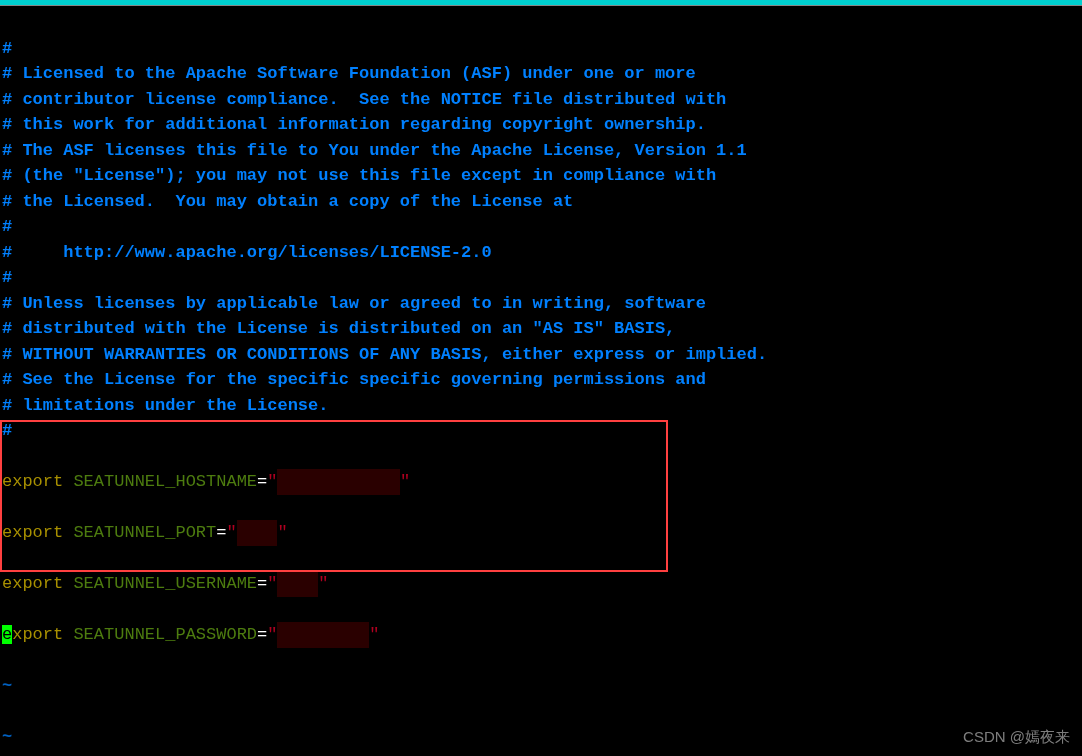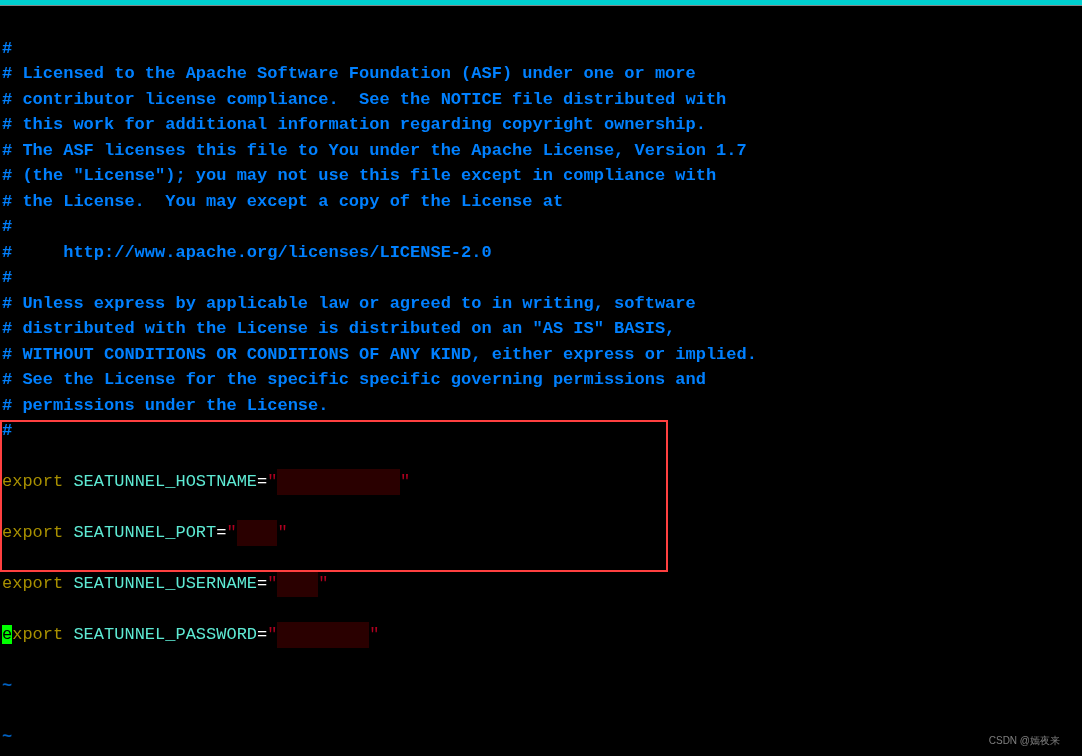--- a/index.html
+++ b/index.html
@@ -42,21 +42,21 @@
       pointer-events: none;
     }
     .export-line {
       display: block;
       line-height: 1.5;
     }
     .keyword {
       color: #a89000;
     }
     .var-name {
-      color: #5eead4;
+      color: #4d7c0f;
     }
     .equals {
       color: #ffffff;
     }
     .quote {
       color: #b00020;
     }
     .redacted {
       background-color: #2a0000;
       color: #2a0000;
@@ -66,48 +66,48 @@
       background-color: #00ff00;
       color: #000000;
     }
     .tilde-line {
       color: #0060c0;
       font-weight: bold;
     }
     .watermark {
       position: absolute;
       bottom: 8px;
-      right: 22px;
+      right: 12px;
       color: #c0c0c0;
-      font-size: 10px;
+      font-size: 15px;
       font-family: sans-serif;
       opacity: 0.65;
     }
   </style>
 </head>
 <body>
 
 <div class="top-bar"></div>
 
 <div class="terminal-content">
 <span class="comment-line">#</span>
 <span class="comment-line"># Licensed to the Apache Software Foundation (ASF) under one or more</span>
 <span class="comment-line"># contributor license compliance.  See the NOTICE file distributed with</span>
 <span class="comment-line"># this work for additional information regarding copyright ownership.</span>
-<span class="comment-line"># The ASF licenses this file to You under the Apache License, Version 1.7</span>
+<span class="comment-line"># The ASF licenses this file to You under the Apache License, Version 1.1</span>
 <span class="comment-line"># (the "License"); you may not use this file except in compliance with</span>
-<span class="comment-line"># the License.  You may except a copy of the License at</span>
+<span class="comment-line"># the Licensed.  You may obtain a copy of the License at</span>
 <span class="comment-line">#</span>
 <span class="comment-line">#     http://www.apache.org/licenses/LICENSE-2.0</span>
 <span class="comment-line">#</span>
-<span class="comment-line"># Unless express by applicable law or agreed to in writing, software</span>
+<span class="comment-line"># Unless licenses by applicable law or agreed to in writing, software</span>
 <span class="comment-line"># distributed with the License is distributed on an "AS IS" BASIS,</span>
-<span class="comment-line"># WITHOUT CONDITIONS OR CONDITIONS OF ANY KIND, either express or implied.</span>
+<span class="comment-line"># WITHOUT WARRANTIES OR CONDITIONS OF ANY BASIS, either express or implied.</span>
 <span class="comment-line"># See the License for the specific specific governing permissions and</span>
-<span class="comment-line"># permissions under the License.</span>
+<span class="comment-line"># limitations under the License.</span>
 <span class="comment-line">#</span>
 
 <span class="export-line"><span class="keyword"><span>e</span><span>xport</span></span> <span class="var-name">SEATUNNEL_HOSTNAME</span><span class="equals">=</span><span class="quote">"</span><span class="redacted">            </span><span class="quote">"</span></span>
 <span class="export-line"><span class="keyword"><span>e</span><span>xport</span></span> <span class="var-name">SEATUNNEL_PORT</span><span class="equals">=</span><span class="quote">"</span><span class="redacted">    </span><span class="quote">"</span></span>
 <span class="export-line"><span class="keyword"><span>e</span><span>xport</span></span> <span class="var-name">SEATUNNEL_USERNAME</span><span class="equals">=</span><span class="quote">"</span><span class="redacted">    </span><span class="quote">"</span></span>
 <span class="export-line"><span class="keyword"><span class="cursor-char">e</span><span>xport</span></span> <span class="var-name">SEATUNNEL_PASSWORD</span><span class="equals">=</span><span class="quote">"</span><span class="redacted">         </span><span class="quote">"</span></span>
 <span class="tilde-line">~</span>
 
 <span class="tilde-line">~</span>
 <span class="tilde-line">~</span>

